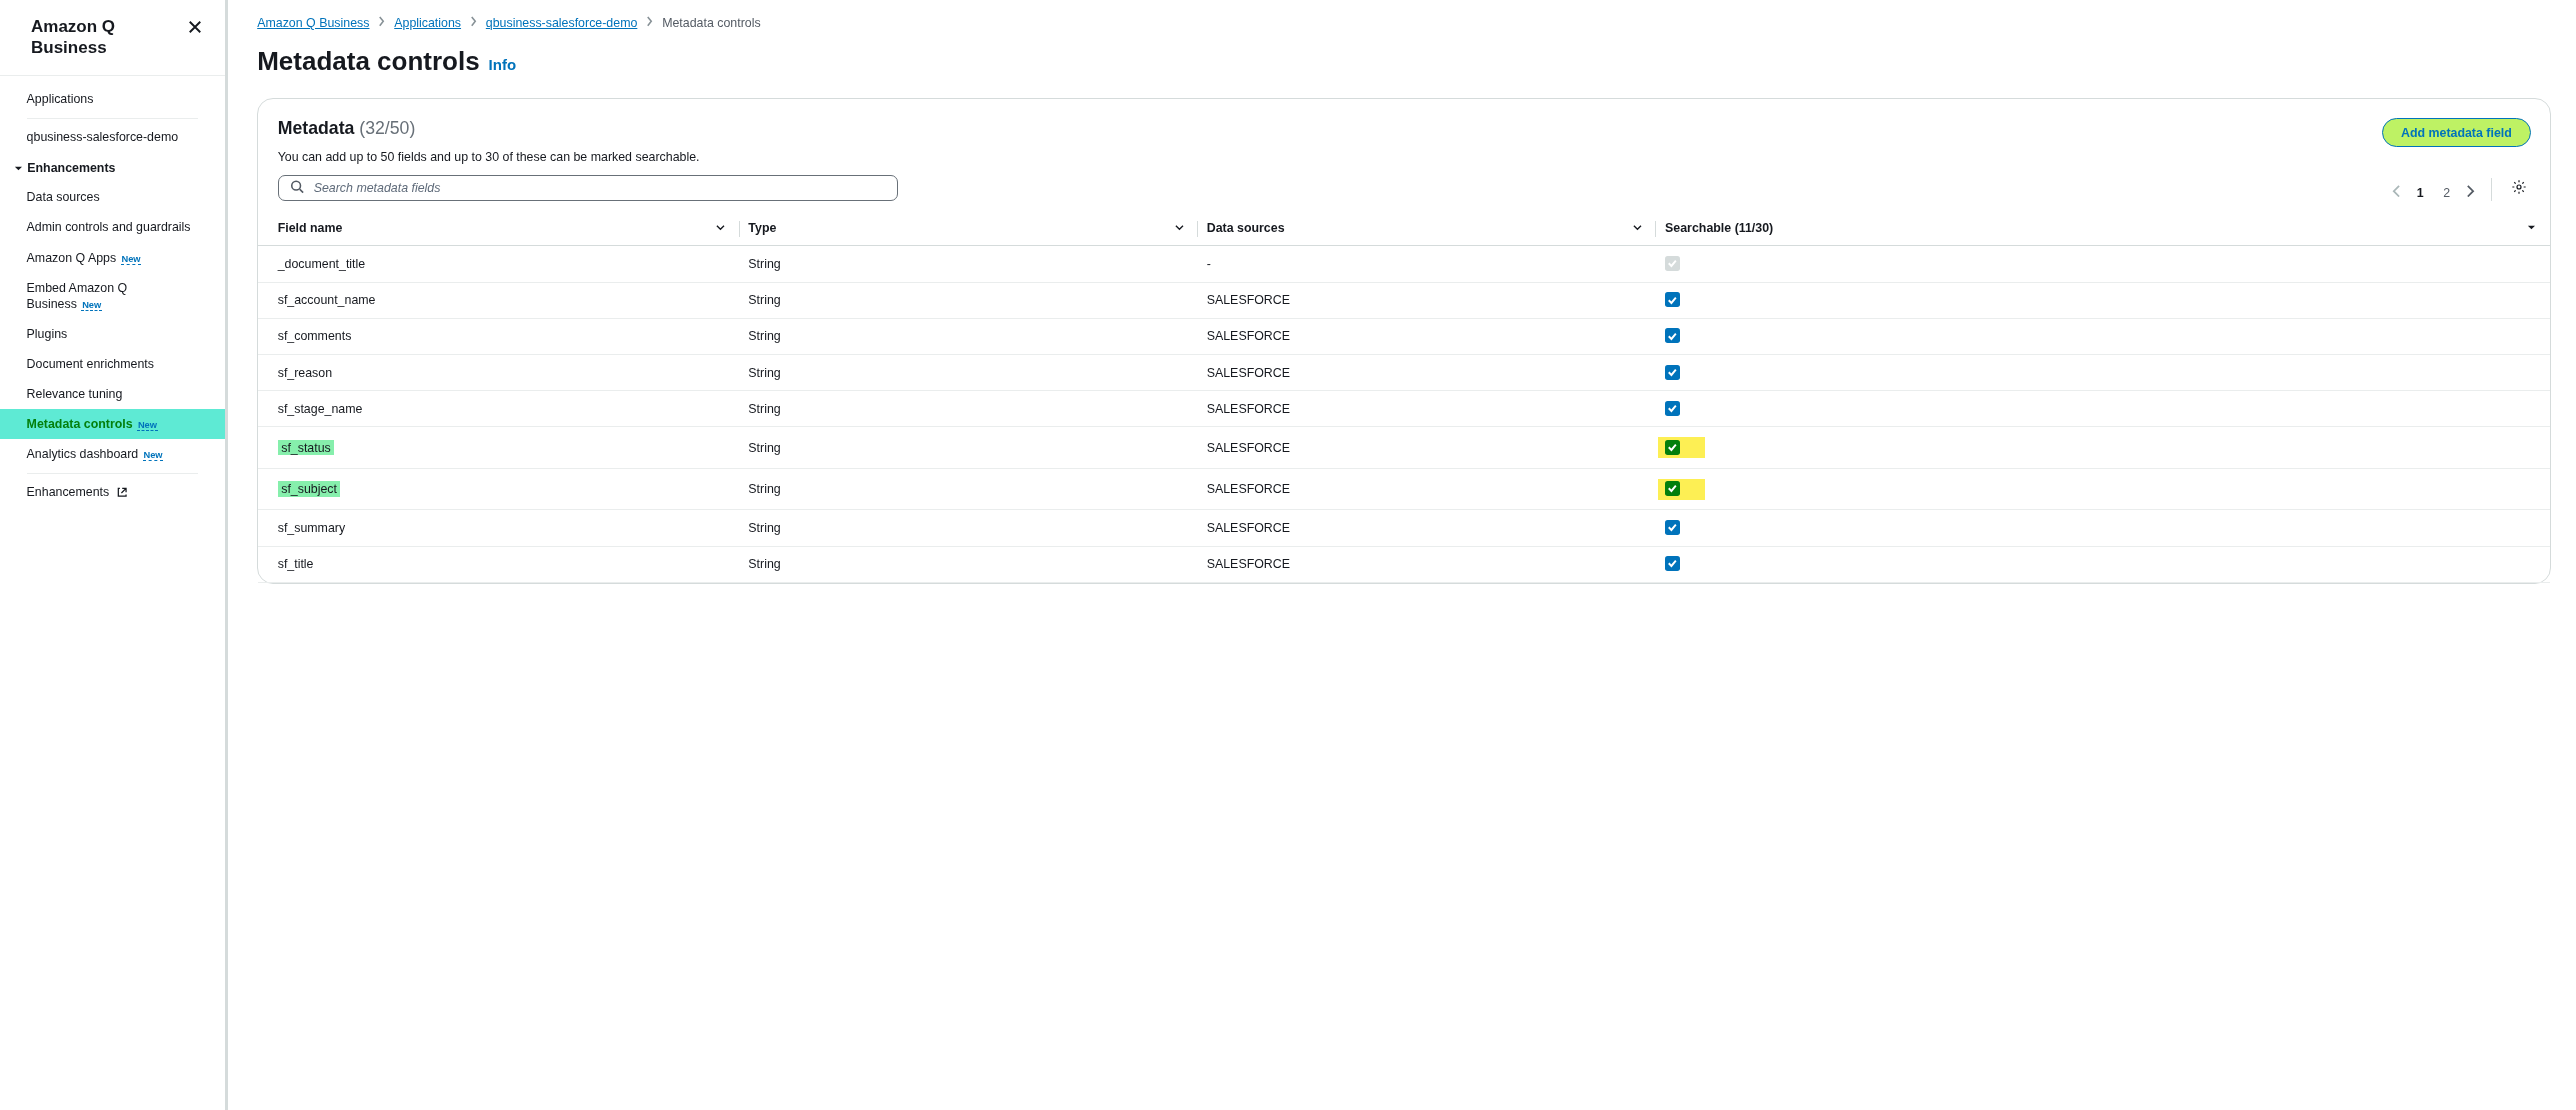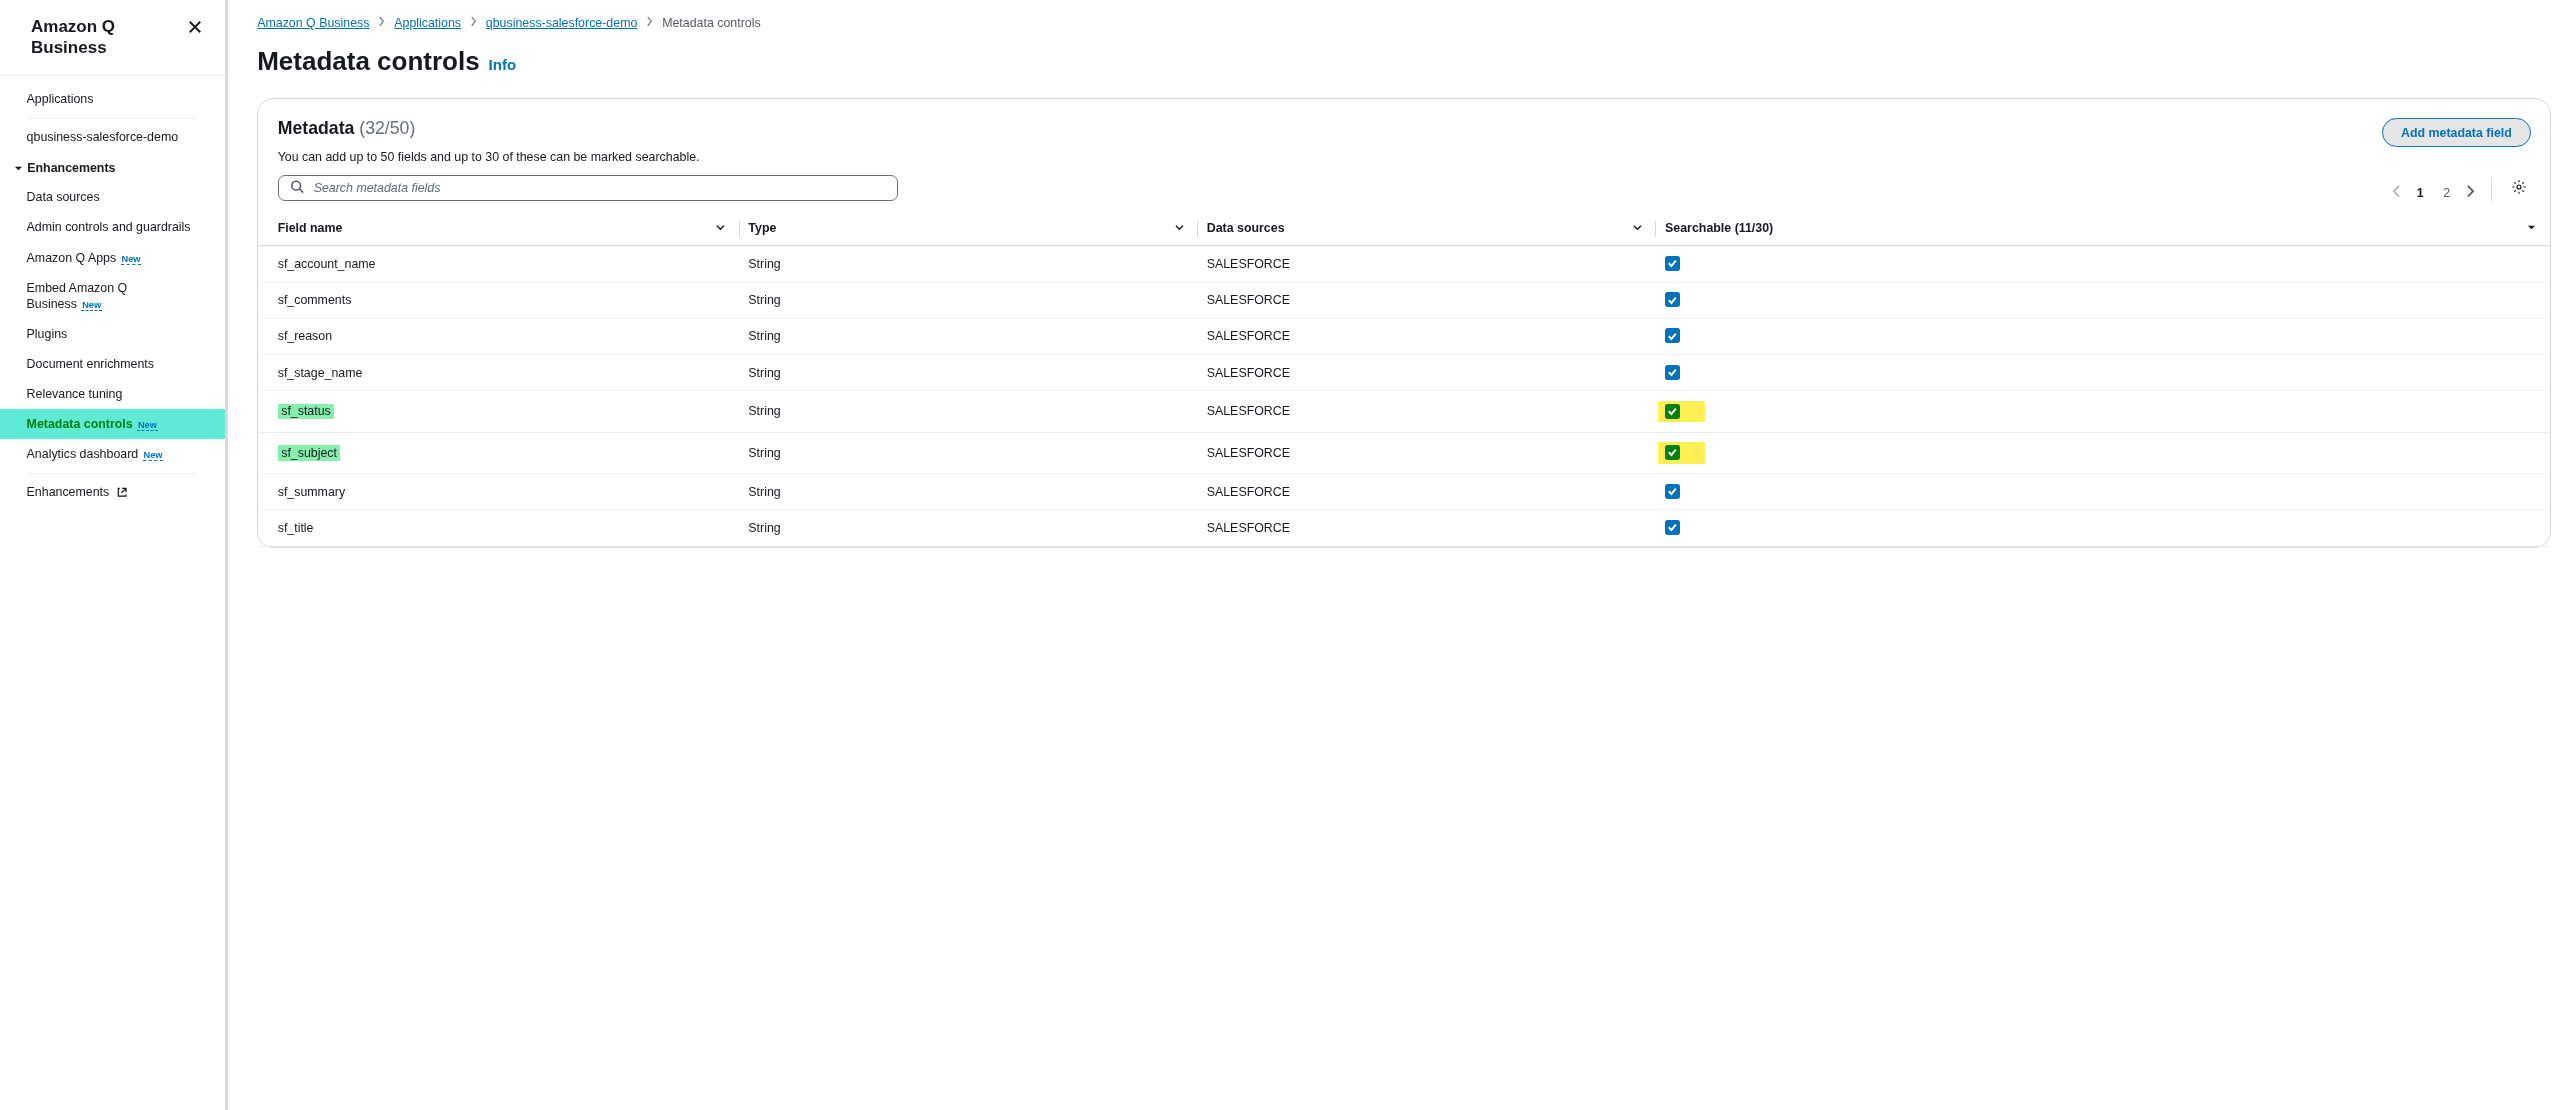--- a/index.html
+++ b/index.html
@@ -34,21 +34,21 @@
   
   .page-head { display: flex; align-items: baseline; gap: 8.9px; margin-bottom: 21px; }
   .page-title { font-size: 26px; font-weight: 700; }
   .info-link { color: #0073bb; font-size: 15px; font-weight: 600; cursor: pointer; }
   
   .panel { border: 0.9px solid #d5dbdb; border-radius: 16px; padding: 19.5px 0 0; }
   .panel-head { display: flex; justify-content: space-between; align-items: flex-start; padding: 0 19.5px; }
   .panel-title { font-size: 17.7px; font-weight: 700; }
   .panel-title .count { color: #687078; font-weight: 400; }
   .panel-sub { color: #16191f; font-size: 12.4px; margin-top: 3.5px; padding: 0 19.5px; }
-  .btn-outline { border: 1.8px solid #0073bb; color: #0073bb; background: #e5e5e5; font-weight: 700; padding: 6.2px 17.7px; border-radius: 19.5px; font-size: 12.4px; cursor: pointer; }
+  .btn-outline { border: 1.8px solid #0073bb; color: #0073bb; background: #bef264; font-weight: 700; padding: 6.2px 17.7px; border-radius: 19.5px; font-size: 12.4px; cursor: pointer; }
   
   .toolbar { display: flex; align-items: flex-end; padding: 10.6px 19.5px 7px; gap: 12.4px; }
   .search-wrap { position: relative; width: 620px; }
   .search-input { width: 100%; border: 1.8px solid #687078; border-radius: 7px; padding: 5.3px 10.6px 5.3px 35px; font-size: 12.4px; font-style: italic; color: #555; outline: none; }
   .search-input::placeholder { color: #5f6b7a; font-style: italic; }
   .search-icon { position: absolute; left: 12.4px; top: 50%; transform: translateY(-50%); }
   .spacer { flex: 1; }
   .pager { display: flex; align-items: center; gap: 12.4px; color: #545b64; }
   .pager .pnum { font-size: 12.4px; cursor: pointer; padding: 1.8px 3.5px; }
   .pager .pnum.current { font-weight: 700; color: #16191f; }
@@ -212,20 +212,30 @@
             <th>
               <span>Searchable (11/30)</span>
               <span class="sort"><svg width="8.9" height="8.9" viewBox="0 0 10 10">
                     <path d="M1 3 L5 7 L9 3 Z" fill="#16191f"></path>
                   </svg></span>
             </th>
           </tr>
         </thead>
         <tbody id="tbody">
             <tr>
+              <td>_document_title</td>
+              <td>String</td>
+              <td>-</td>
+              <td><span class="cb-wrap"><span class="cb grey">
+                    <svg width="10.6" height="10.6" viewBox="0 0 12 12">
+                      <path d="M2 6 L5 9 L10 3"></path>
+                    </svg>
+                  </span></span></td>
+            </tr>
+            <tr>
               <td>sf_account_name</td>
               <td>String</td>
               <td>SALESFORCE</td>
               <td><span class="cb-wrap"><span class="cb blue">
                     <svg width="10.6" height="10.6" viewBox="0 0 12 12">
                       <path d="M2 6 L5 9 L10 3"></path>
                     </svg>
                   </span></span></td>
             </tr>
             <tr>

